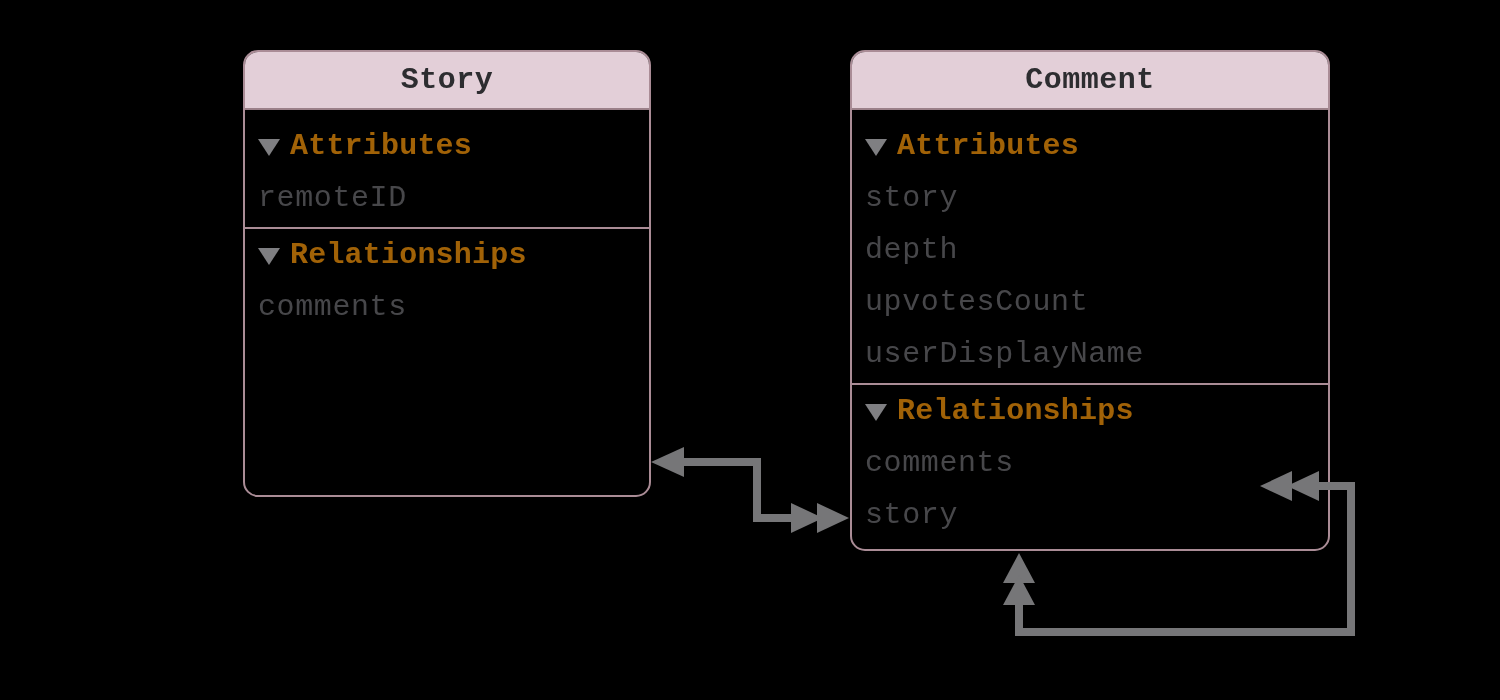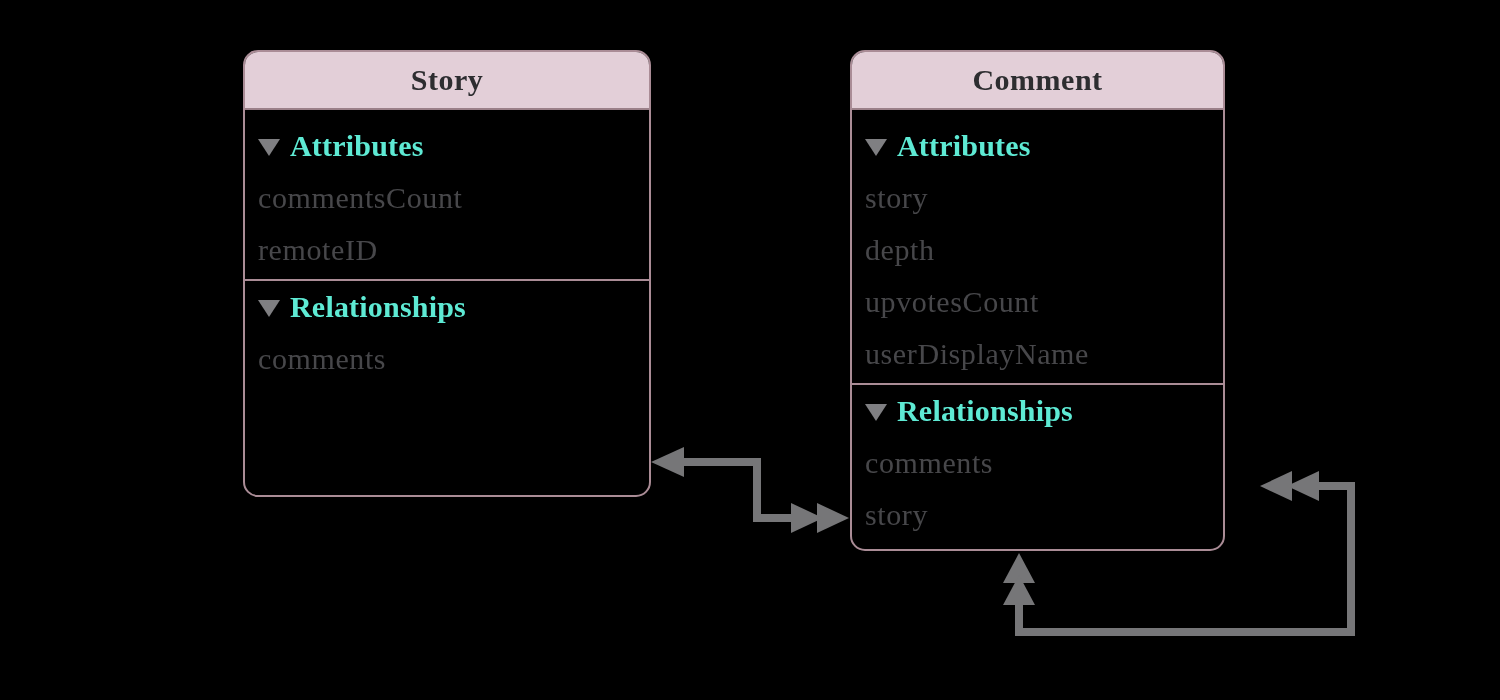--- a/index.html
+++ b/index.html
@@ -1,49 +1,49 @@
 <!DOCTYPE html>
 <html><head>
 <meta charset="utf-8">
 <style>
   html,body { margin:0; padding:0; background:#000; }
   #canvas {
     position:relative;
     width:1500px; height:700px;
     background:#000000;
-    font-family:Liberation Serif, serif;
+    font-family:Liberation Mono, monospace;
     overflow:hidden;
   }
   .entity {
     position:absolute;
     box-sizing:border-box;
     background:#000000;
     border:2px solid #aa8c96;
     border-radius:15px;
     overflow:hidden;
   }
   #entity-story   { left:243px; top:50px; width:408px; height:447px; }
-  #entity-comment { left:850px; top:50px; width:375px; height:501px; }
+  #entity-comment { left:850px; top:50px; width:480px; height:501px; }
   .entity-header {
     height:56px;
     background:#e3cfd8;
     border-bottom:2px solid #9b8089;
     display:flex; align-items:center; justify-content:center;
     font-size:30px; font-weight:700; color:#2d2d30;
     letter-spacing:0.5px;
   }
   .entity-body { padding-top:10px; }
   .row {
     height:52px;
     display:flex; align-items:center;
     padding:0 13px;
   }
   .section-row { gap:10px; }
   .section-label {
-    font-size:30px; font-weight:700; color:#5eead4;
+    font-size:30px; font-weight:700; color:#a16207;
     letter-spacing:0.2px;
   }
   .attr-label {
     font-size:30px; color:#47474a;
     letter-spacing:0.6px;
   }
   .disclosure {
     width:0; height:0;
     border-left:11px solid transparent;
     border-right:11px solid transparent;
@@ -68,23 +68,20 @@
 <body>
 
 <div id="canvas">
 
   <div class="entity" id="entity-story">
     <div class="entity-header">Story</div>
     <div class="entity-body">
       <div class="row section-row">
         <span class="disclosure"></span>
         <span class="section-label">Attributes</span>
-      </div>
-      <div class="row">
-        <span class="attr-label">commentsCount</span>
       </div>
       <div class="row">
         <span class="attr-label">remoteID</span>
       </div>
       <div class="divider"></div>
       <div class="row section-row">
         <span class="disclosure"></span>
         <span class="section-label">Relationships</span>
       </div>
       <div class="row">

